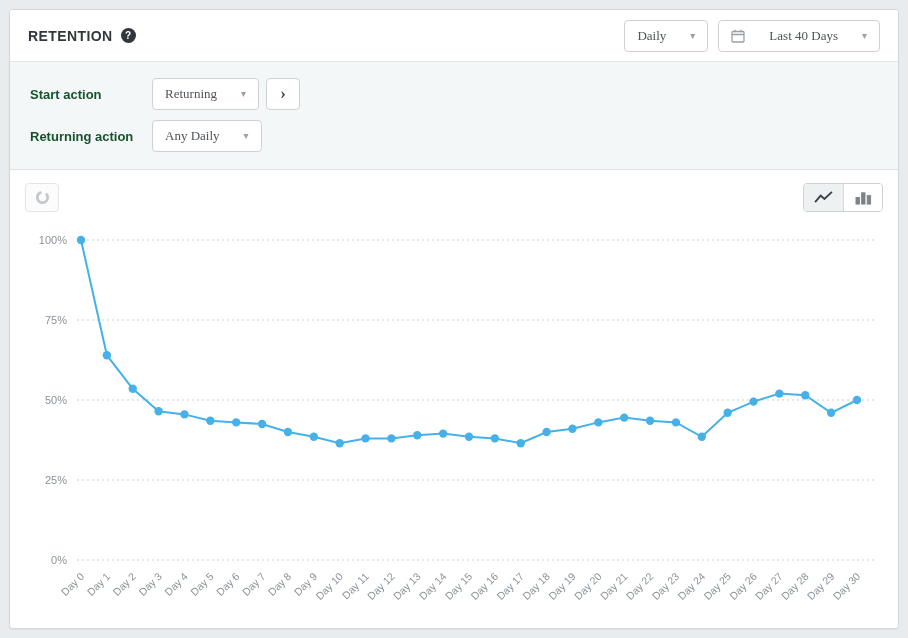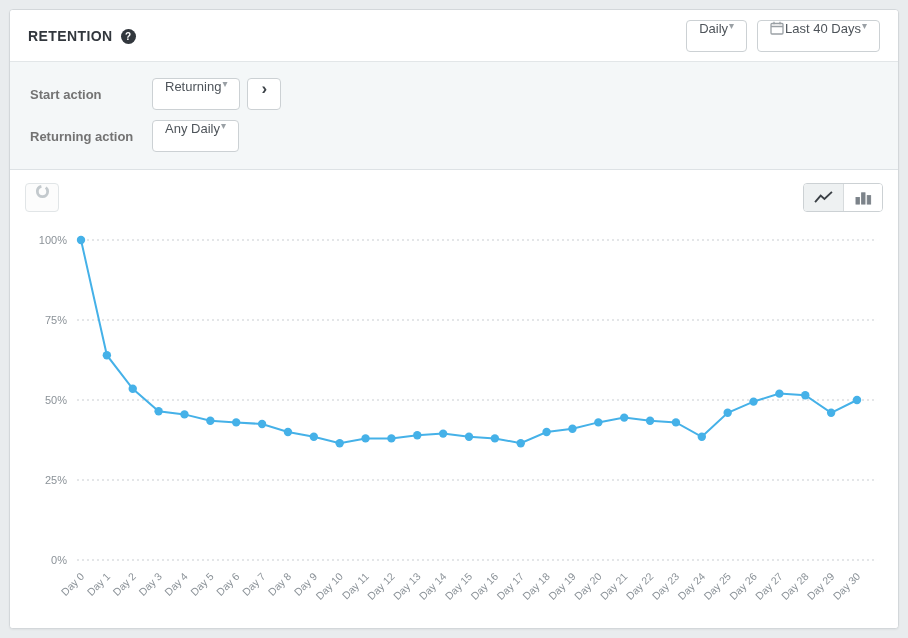--- a/index.html
+++ b/index.html
@@ -25,21 +25,21 @@
   .header {
     height: 52px;
     display: flex;
     align-items: center;
     justify-content: space-between;
     padding: 0 18px;
     border-bottom: 1px solid #e2e6e8;
     background: #fff;
     flex: 0 0 auto;
   }
-  .header-left { display: flex; align-items: flex-end; gap: 8px; }
+  .header-left { display: flex; align-items: center; gap: 8px; }
   .title {
     font-size: 14px;
     font-weight: bold;
     letter-spacing: .4px;
     color: #32373d;
   }
   .help-icon {
     width: 15px; height: 15px;
     border-radius: 50%;
     background: #32373d;
@@ -48,48 +48,49 @@
     font-weight: bold;
     display: inline-flex;
     align-items: center;
     justify-content: center;
     cursor: pointer;
   }
   .header-right { display: flex; align-items: center; gap: 10px; }
 
   .btn {
     display: inline-flex;
-    gap: 1px;
+    align-items: center;
+    gap: 24px;
     height: 32px;
     padding: 0 12px;
     background: #fff;
     border: 1px solid #ccd1d4;
     border-radius: 4px;
     font-size: 13px;
     color: #4e545a;
-    font-family: Liberation Sans, sans-serif;
+    font-family: Liberation Serif, serif;
     cursor: pointer;
     white-space: nowrap;
   }
   .caret { font-size: 10px; color: #9aa0a5; line-height: 1; }
 
   
   .controls {
     background: #f4f7f8;
     border-bottom: 1px solid #dde2e5;
     padding: 16px 20px 17px 20px;
     flex: 0 0 auto;
   }
   .control-row { display: flex; align-items: center; margin-bottom: 10px; }
   .control-row:last-child { margin-bottom: 0; }
   .control-label {
     width: 122px;
     font-size: 13px;
     font-weight: bold;
-    color: #737373;
+    color: #14532d;
   }
   .expand-btn {
     width: 34px;
     justify-content: center;
     margin-left: 7px;
     font-size: 17px;
     font-weight: bold;
     color: #3c4247;
     padding: 0;
   }

